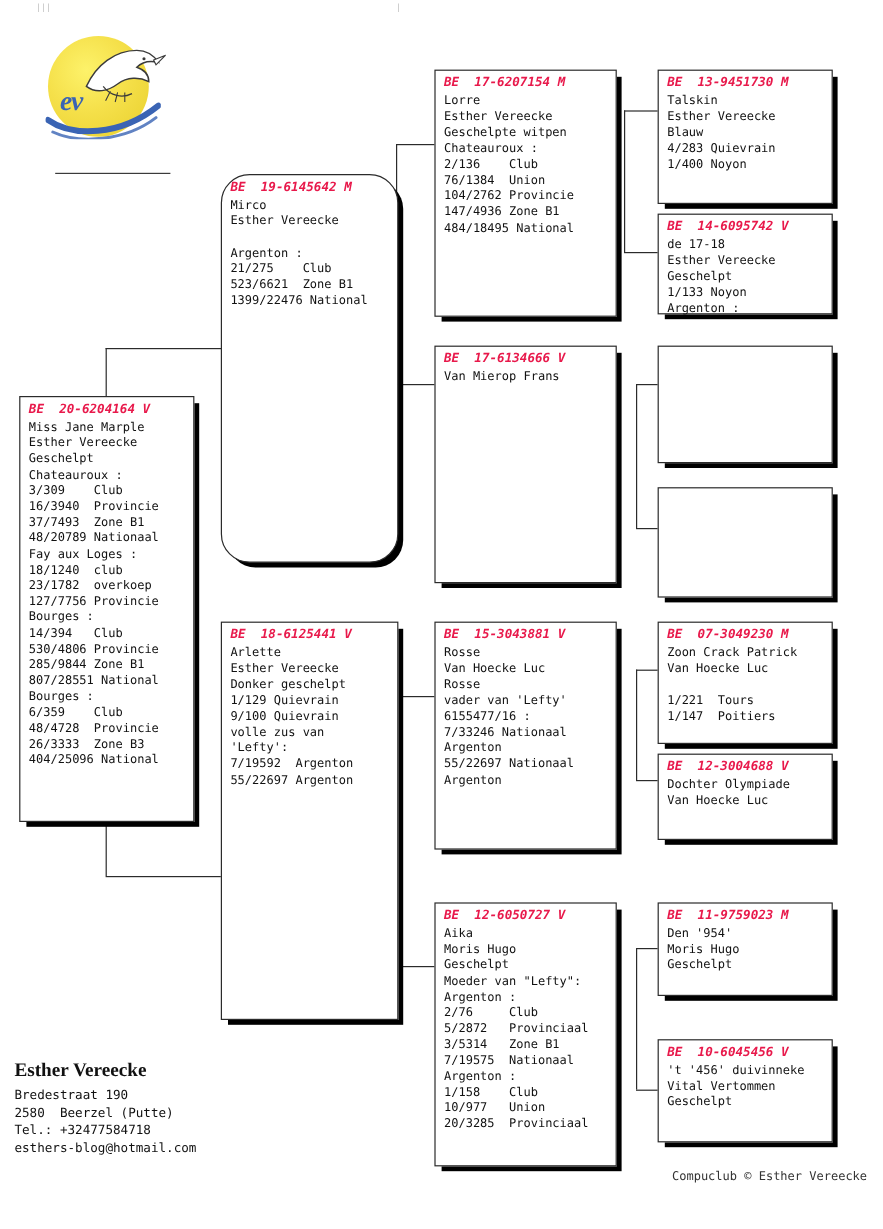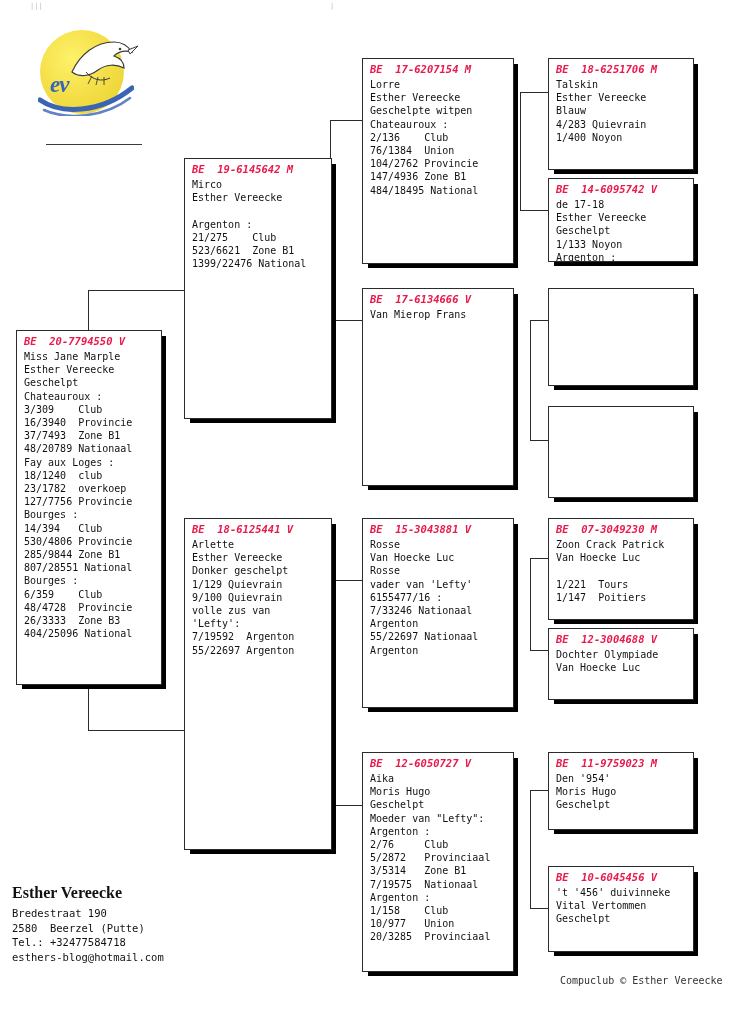--- a/index.html
+++ b/index.html
@@ -212,21 +212,21 @@
 
   <div class="conn h" style="left:530px; top:558px; width:22px;"></div>
   <div class="conn v" style="left:530px; top:558px; height:92px;"></div>
   <div class="conn h" style="left:530px; top:650px; width:22px;"></div>
 
   <div class="conn h" style="left:530px; top:790px; width:22px;"></div>
   <div class="conn v" style="left:530px; top:790px; height:118px;"></div>
   <div class="conn h" style="left:530px; top:908px; width:22px;"></div>
 
   <div class="box" style="left:16px; top:330px; width:146px; height:355px;">
-    <div class="bhdr">BE  20-7794550 V</div>
+    <div class="bhdr">BE  20-6204164 V</div>
     <div class="bbody">Miss Jane Marple
 Esther Vereecke
 Geschelpt
 Chateauroux :
 3/309    Club
 16/3940  Provincie
 37/7493  Zone B1
 48/20789 Nationaal
 Fay aux Loges :
 18/1240  club
@@ -237,21 +237,21 @@
 530/4806 Provincie
 285/9844 Zone B1
 807/28551 National
 Bourges :
 6/359    Club
 48/4728  Provincie
 26/3333  Zone B3
 404/25096 National</div>
   </div>
 
-  <div class="box" style="left:184px; top:158px; width:148px; height:261px;">
+  <div class="box" style="left:184px; top:145px; width:148px; height:324px;border-radius:24px;">
     <div class="bhdr">BE  19-6145642 M</div>
     <div class="bbody">Mirco
 Esther Vereecke
 
 Argenton :
 21/275    Club
 523/6621  Zone B1
 1399/22476 National</div>
   </div>
 
@@ -310,21 +310,21 @@
 5/2872   Provinciaal
 3/5314   Zone B1
 7/19575  Nationaal
 Argenton :
 1/158    Club
 10/977   Union
 20/3285  Provinciaal</div>
   </div>
 
   <div class="box" style="left:548px; top:58px; width:146px; height:112px;">
-    <div class="bhdr">BE  18-6251706 M</div>
+    <div class="bhdr">BE  13-9451730 M</div>
     <div class="bbody">Talskin
 Esther Vereecke
 Blauw
 4/283 Quievrain
 1/400 Noyon</div>
   </div>
 
   <div class="box" style="left:548px; top:178px; width:146px; height:84px;">
     <div class="bhdr">BE  14-6095742 V</div>
     <div class="bbody">de 17-18

